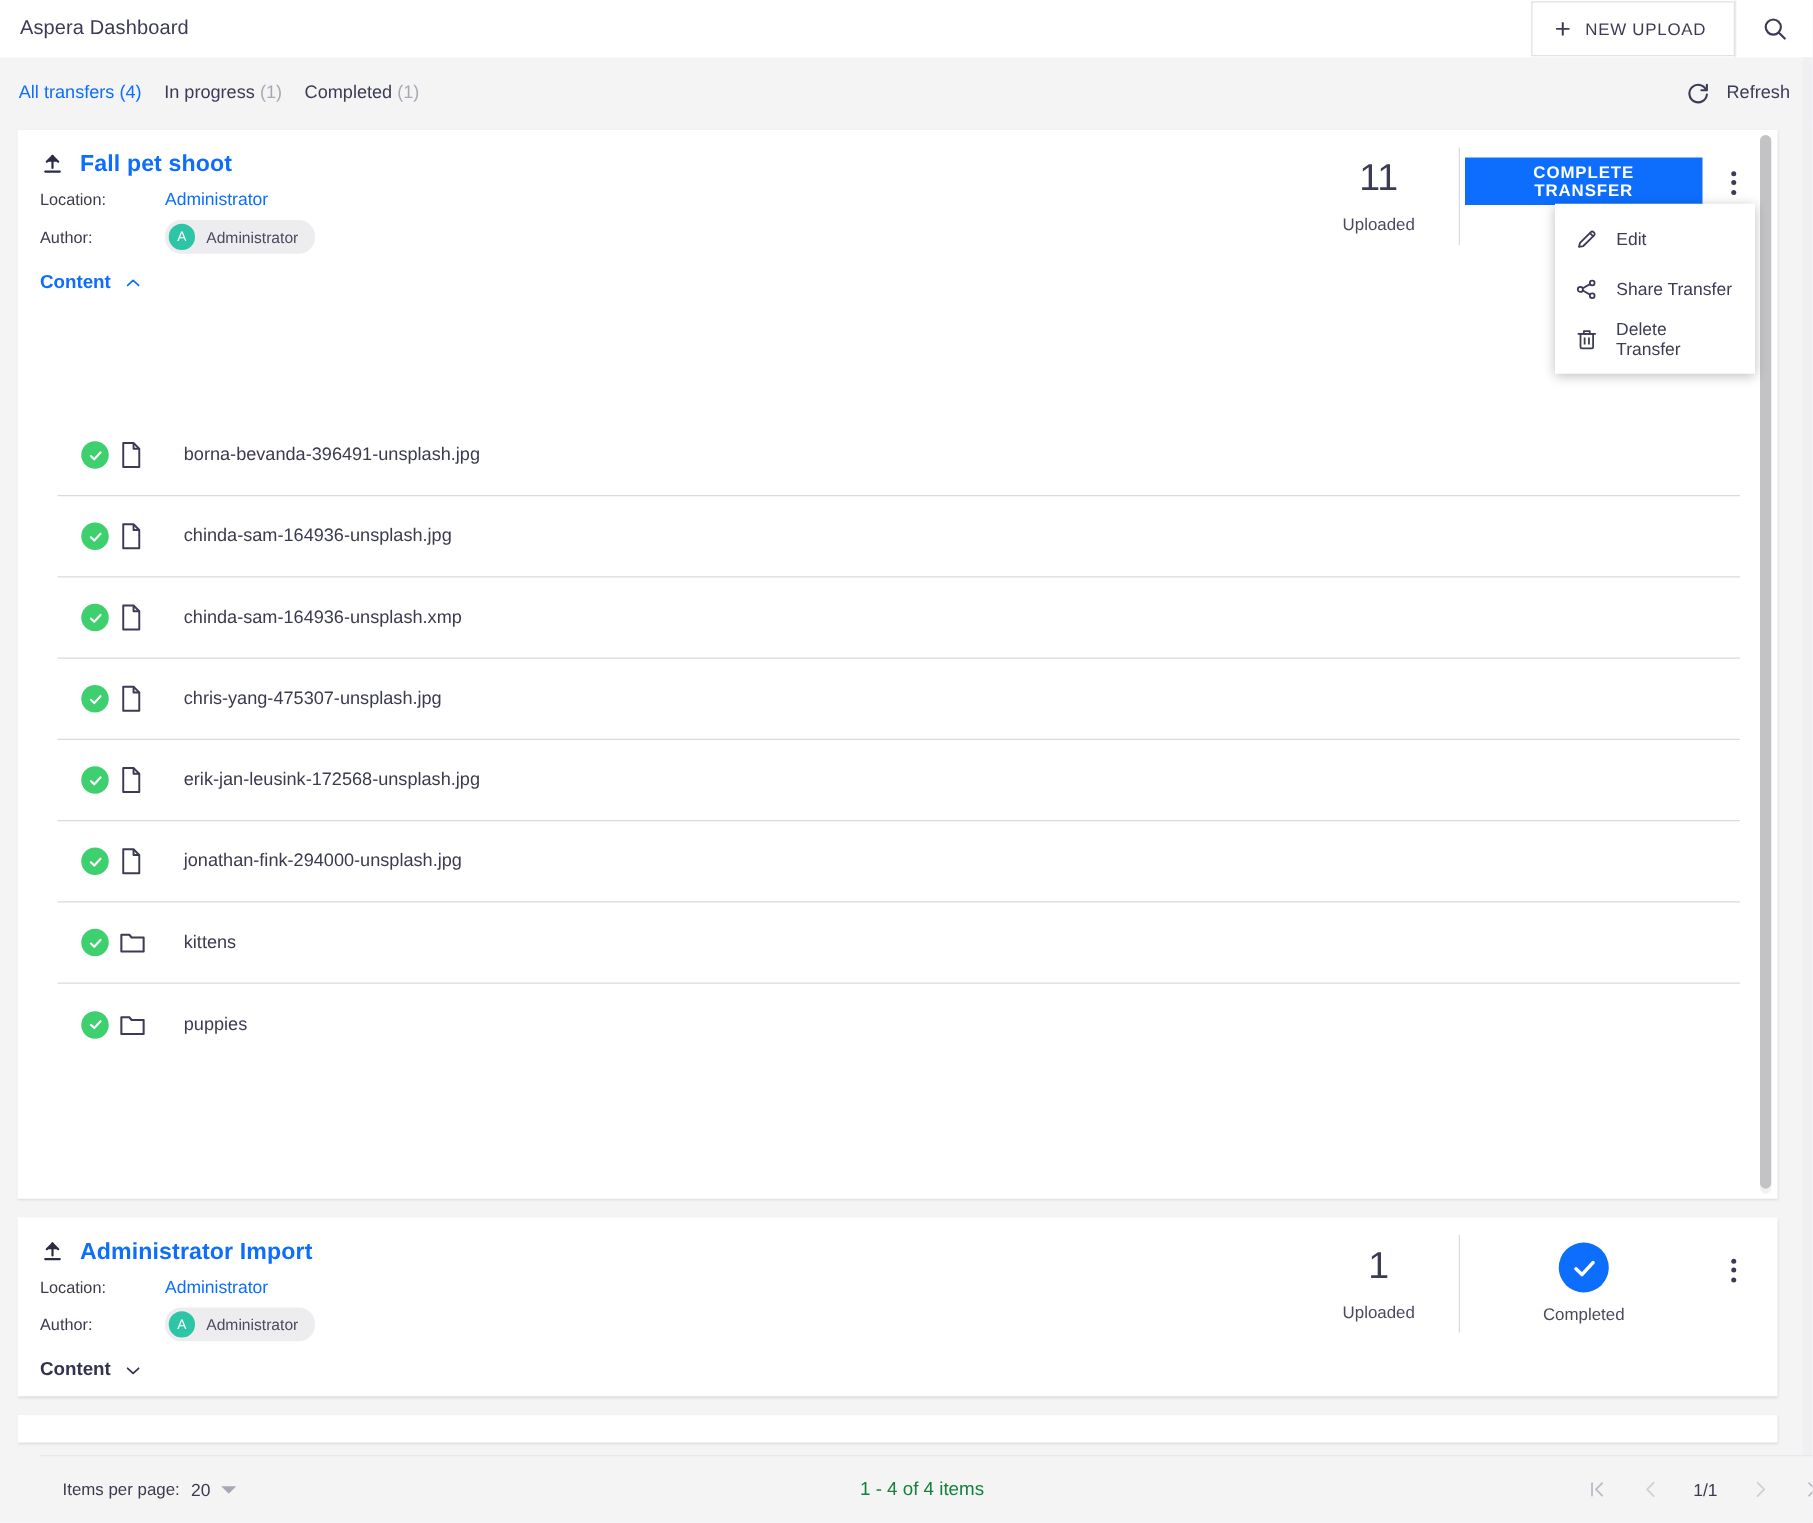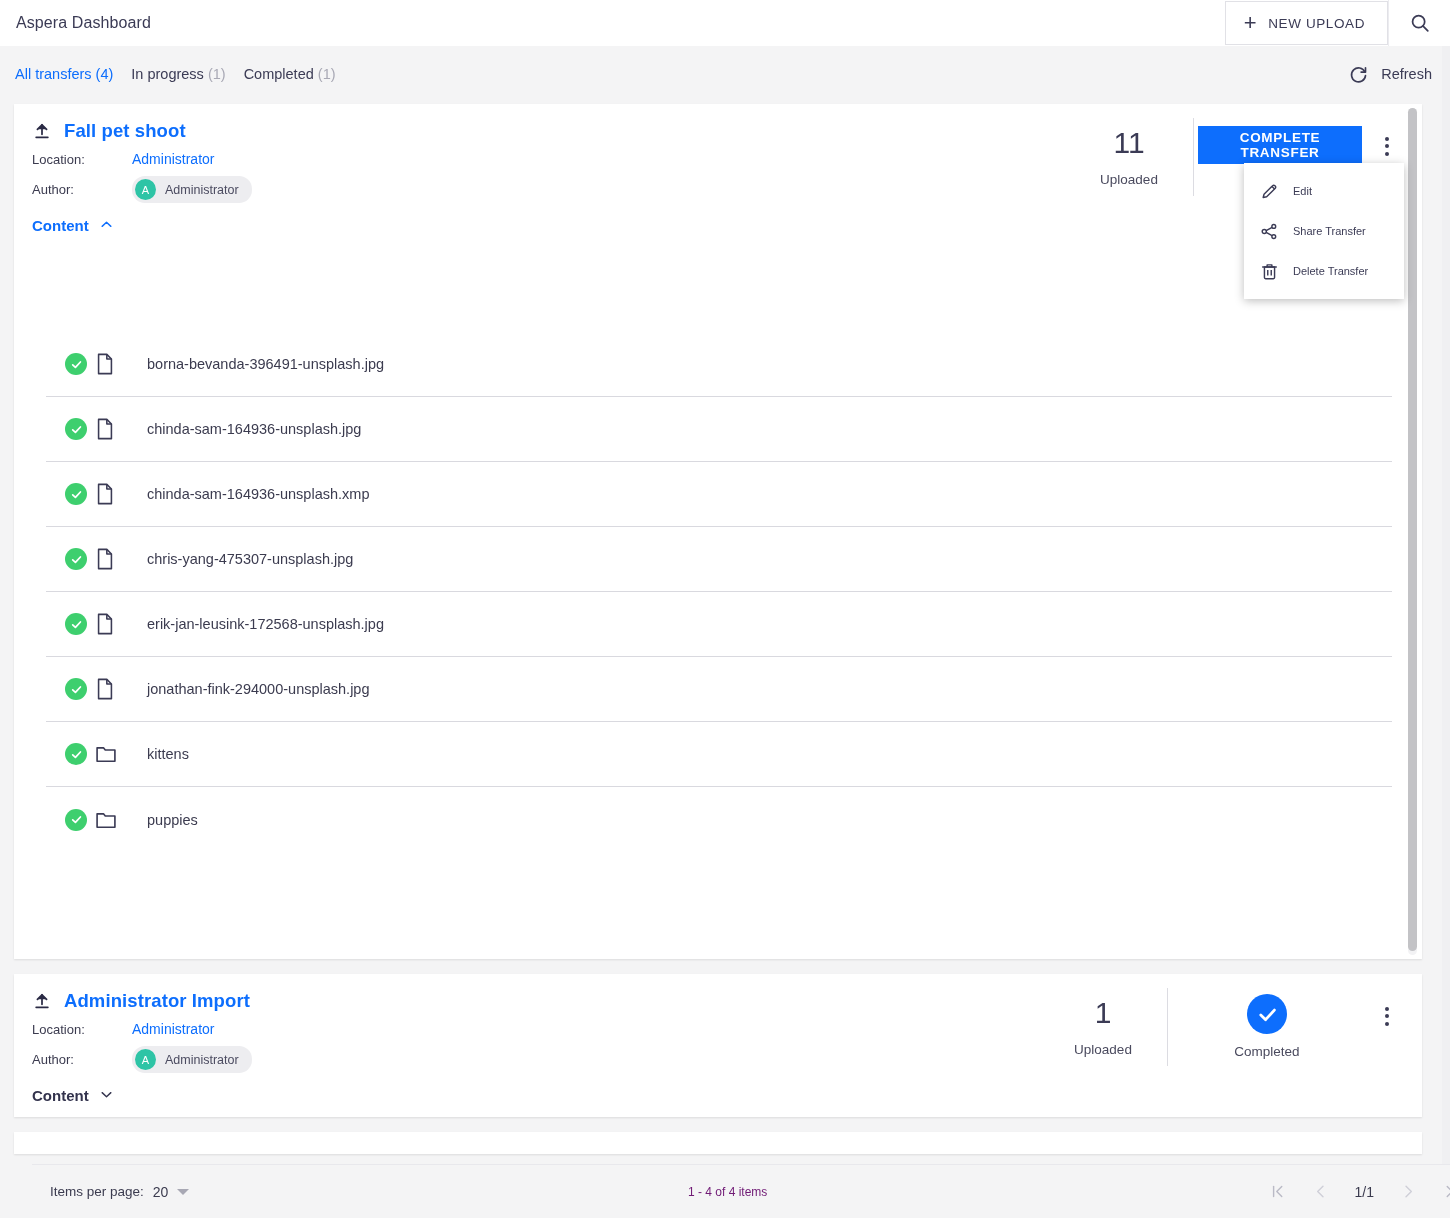--- a/index.html
+++ b/index.html
@@ -76,33 +76,33 @@
     display: inline-flex; align-items: center; gap: 9px;
     background: #ededf0; border-radius: 13px; padding: 3px 13px 3px 3px;
   }
   .avatar {
     width: 21px; height: 21px; border-radius: 50%;
     background: #2ec4a6; color: #fff; font-size: 11px;
     display: flex; align-items: center; justify-content: center;
   }
   .author-name { font-size: 12.5px; color: #4b4b60; }
   .content-toggle {
-    display: inline-flex; align-items: flex-start; gap: 10px;
+    display: inline-flex; align-items: flex-end; gap: 10px;
     margin-top: 14px; font-size: 15px; font-weight: bold; cursor: pointer;
   }
   .content-toggle.open { color: #0d6efd; }
   .content-toggle.closed { color: #33334d; }
 
   
   .card-stats { position: absolute; right: 18px; top: 14px; display: flex; align-items: flex-start; }
   .stat { width: 120px; text-align: center; padding-top: 6px; }
   .stat .num { font-size: 30px; font-weight: 300; color: #3b3b55; line-height: 38px; }
   .stat .lbl { font-size: 13.5px; color: #4a4a5e; margin-top: 10px; }
   .vdiv { width: 1px; background: #dcdce2; height: 78px; margin: 0 4px; align-self: flex-start; }
-  .act-area { width: 164px; display: flex; justify-content: center; padding-top: 8px; }
+  .act-area { width: 190px; display: flex; justify-content: center; padding-top: 8px; }
   .complete-btn {
     background: #0d6efd; color: #fff; border: none;
     height: 38px; padding: 0 20px; font-size: 13.5px; font-weight: bold;
     letter-spacing: .7px; cursor: pointer;
   }
   .done-wrap { width: 190px; text-align: center; padding-top: 6px; }
   .done-circle {
     width: 40px; height: 40px; border-radius: 50%; background: #0d6efd;
     display: inline-flex; align-items: center; justify-content: center;
   }
@@ -115,21 +115,21 @@
   .kebab i { display:block; width: 4px; height: 4px; border-radius: 50%; background: #3b3b55; }
 
   
   .menu {
     position: absolute; left: 1244px; top: 163px; width: 160px;
     background: #fff; box-shadow: 0 2px 9px rgba(0,0,0,.26);
     padding: 8px 0; z-index: 40;
   }
   .menu-item {
     display: flex; align-items: center; gap: 14px;
-    height: 40px; padding: 0 16px; font-size: 11px; color: #3b3b55; cursor: pointer;
+    height: 40px; padding: 0 16px; font-size: 14px; color: #3b3b55; cursor: pointer;
   }
 
   
   .file-list { position: absolute; left: 0; top: 228px; right: 0; bottom: 0; }
   .file-row {
     display: flex; align-items: center; height: 65px;
     margin: 0 30px 0 32px; border-bottom: 1px solid #d9d9df;
   }
   .file-row:last-child { border-bottom: none; }
   .chk { width: 49px; display: flex; justify-content: flex-start; padding-left: 19px; }
@@ -153,21 +153,21 @@
   
   .footer {
     position: absolute; left: 0; bottom: 0; width: 1450px; height: 54px;
     background: #f4f4f5; display: flex; align-items: center;
     border-top: 1px solid #e8e8ec;
     margin-left: 32px;
   }
   .ipp { display: flex; align-items: center; gap: 9px; padding-left: 18px; font-size: 13.5px; color: #3b3b4f; }
   .ipp-val { font-size: 14px; }
   .caret-down { width: 0; height: 0; border-left: 6px solid transparent; border-right: 6px solid transparent; border-top: 6px solid #a8a8b4; cursor: pointer; }
-  .range { position: absolute; left: 656px; font-size: 12px; color: #701a75; }
+  .range { position: absolute; left: 656px; font-size: 15px; color: #15803d; }
   .pager { margin-left: auto; display: flex; align-items: center; gap: 26px; padding-right: 22px; }
   .pg-btn { cursor: pointer; display: flex; align-items: center; }
   .pg-label { font-size: 14px; color: #3b3b4f; }
 
   .main-scrollbar {
     position: absolute; right: 0; top: 46px; width: 8px; bottom: 54px;
     background: #f0f0f2;
   }
 </style>
 </head>

